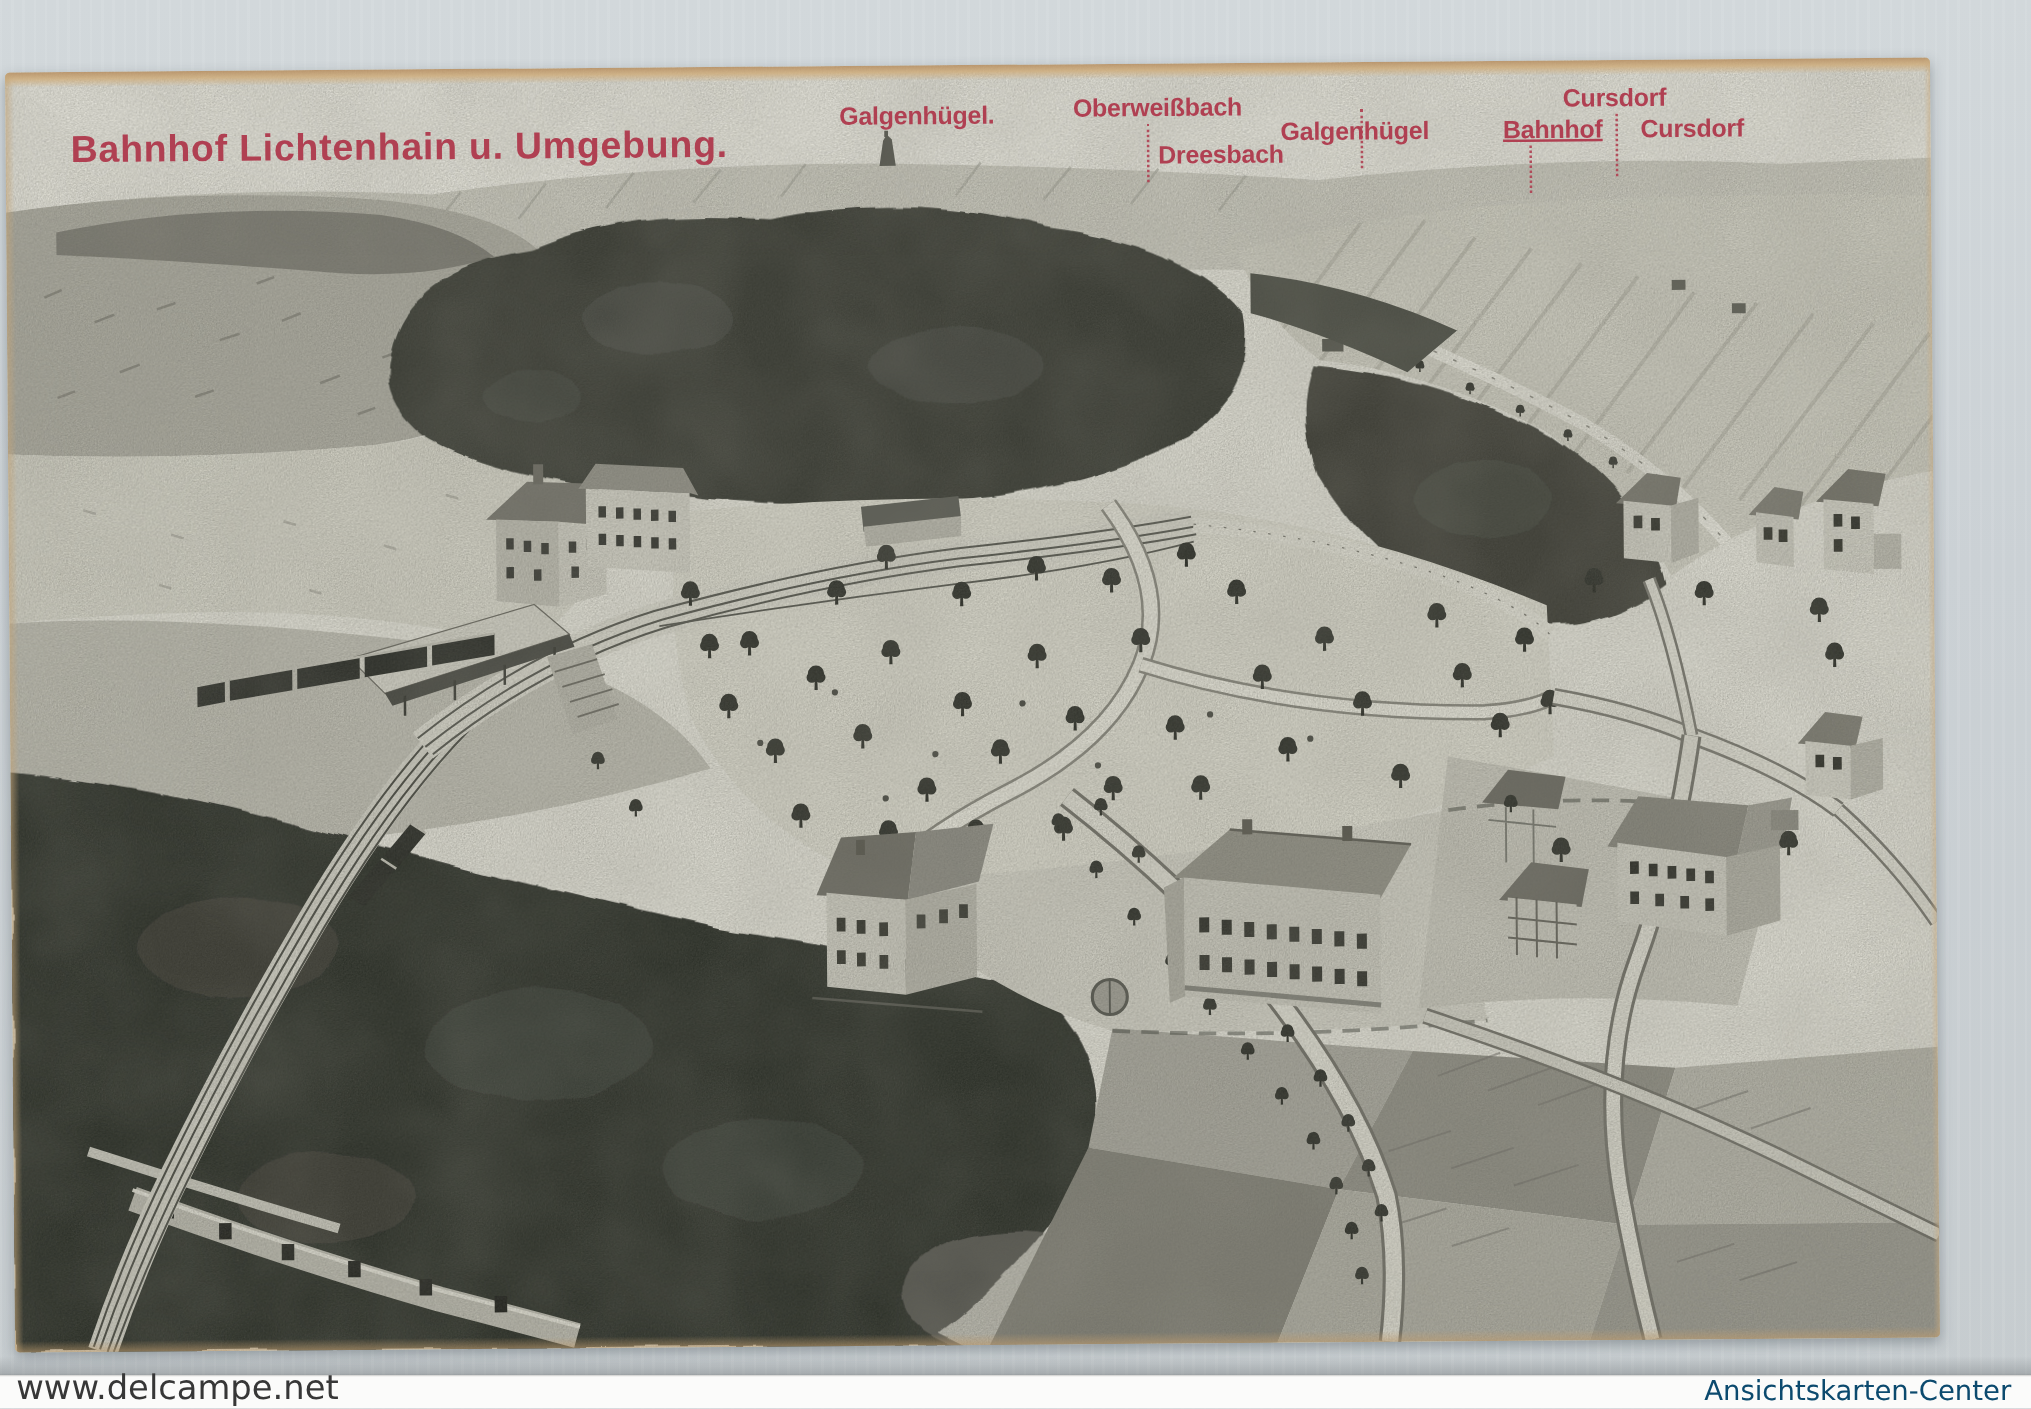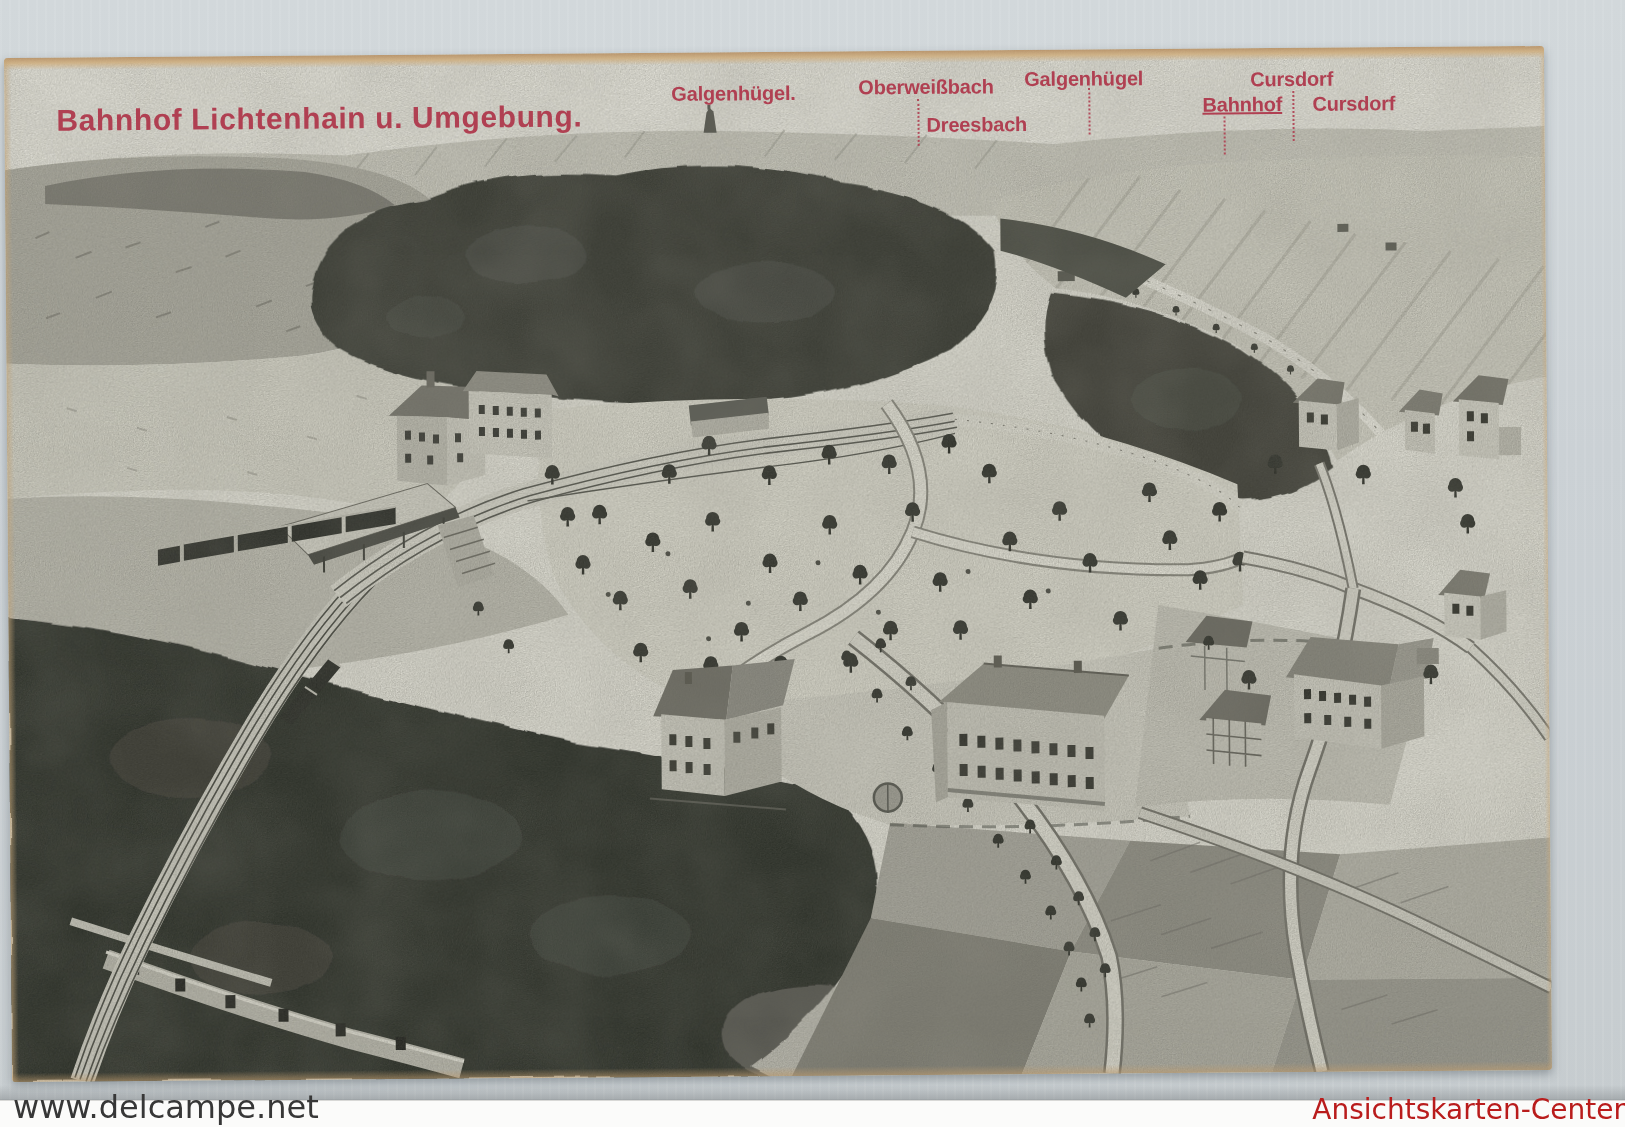--- a/index.html
+++ b/index.html
@@ -27,38 +27,38 @@
   .edge-bottom{left:0;bottom:0;right:0;height:9px;
         background:linear-gradient(0deg,#bd9c6f 0%,rgba(189,156,111,0) 100%);opacity:.6;}
   
   .ink{position:absolute;color:var(--ink,#b04052);font-weight:700;z-index:6;
         white-space:nowrap;letter-spacing:-0.2px;}
   #title{left:52px;top:46px;font-size:30px;letter-spacing:.6px;}
   .toplabel{font-size:20px;}
   #lb-froebelturm{left:667px;top:30px;}
   #lb-oberweissbach{left:854px;top:25px;}
   #lb-dreesbach{left:922px;top:35px;margin-top:28px;}
-  #lb-galgenhuegel{left:1020px;top:18px;}
+  #lb-galgenhuegel{left:1020px;top:45px;}
   #lb-cursdorf-up{left:1246px;top:20px;}
   #lb-bahnhof{left:1198px;top:45px;text-decoration:underline;}
   #lb-cursdorf-lo{left:1308px;top:45px;}
   .pointer{position:absolute;width:0;border-left:2px dotted var(--ink,#b04052);z-index:6;opacity:.9;}
   #pt-1{left:913px;top:48px;height:47px;}
   #pt-2{left:1084px;top:38px;height:47px;}
   #pt-3{left:1219px;top:68px;height:38px;}
   #pt-4{left:1288px;top:43px;height:50px;}
   
   #bottom-bar{position:absolute;left:0;right:0;bottom:0;height:26px;background:#fbfbfa;
         border-top:1px solid #d8d8d6;z-index:8;}
   #shadow-strip{position:absolute;left:0;right:0;bottom:26px;height:16px;z-index:7;
         background:linear-gradient(180deg,rgba(110,115,118,0) 0%,rgba(110,115,118,.35) 85%,rgba(80,85,88,.45) 100%);}
   .wm{position:absolute;bottom:1px;color:#373737;z-index:9;white-space:nowrap;
         font-family:"DejaVu Sans","Liberation Sans",sans-serif;}
-  #wm-left{left:13px;font-size:32px;}
-  #wm-right{right:0;font-size:28px;color:#b91c1c;}
+  #wm-left{left:13px;font-size:27px;}
+  #wm-right{right:16px;font-size:22px;color:#0c4a6e;}
 </style>
 </head>
 <body>
 
 <div id="page" style="background: rgb(204, 210, 214);">
   <div id="scan-bg"></div>
 
   <div id="postcard">
 
     <svg viewBox="0 0 1540 1022" preserveAspectRatio="none">

